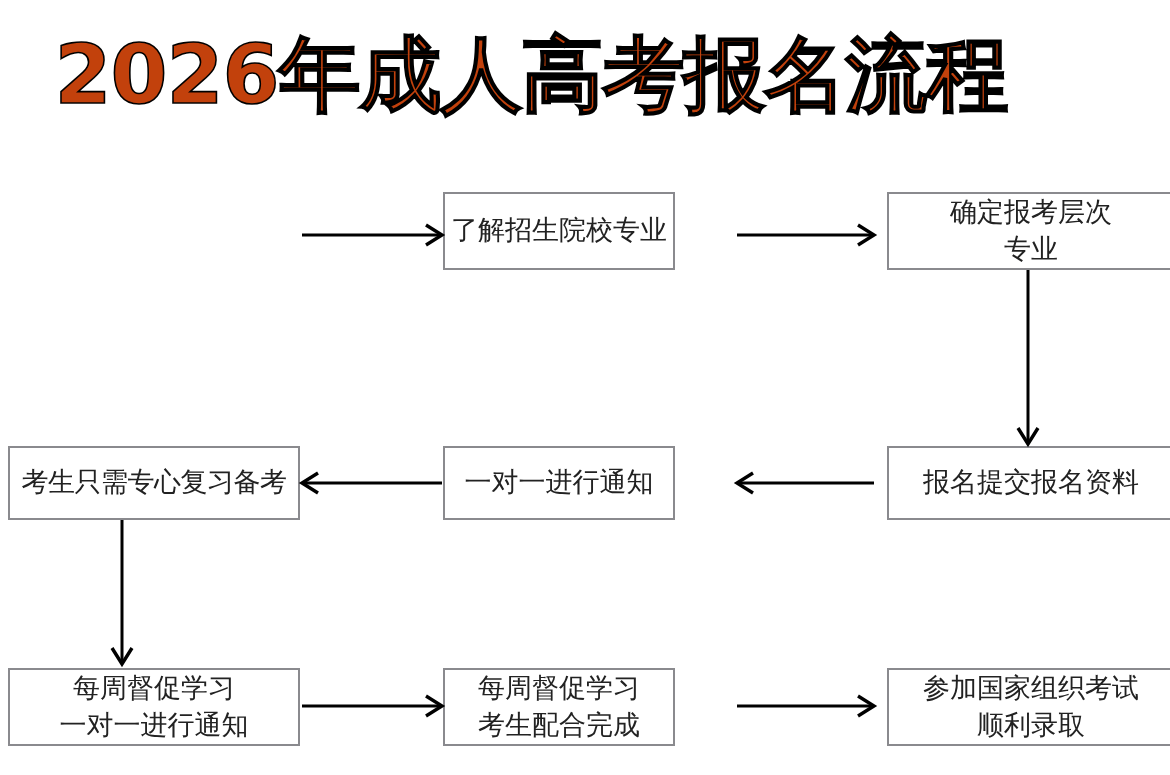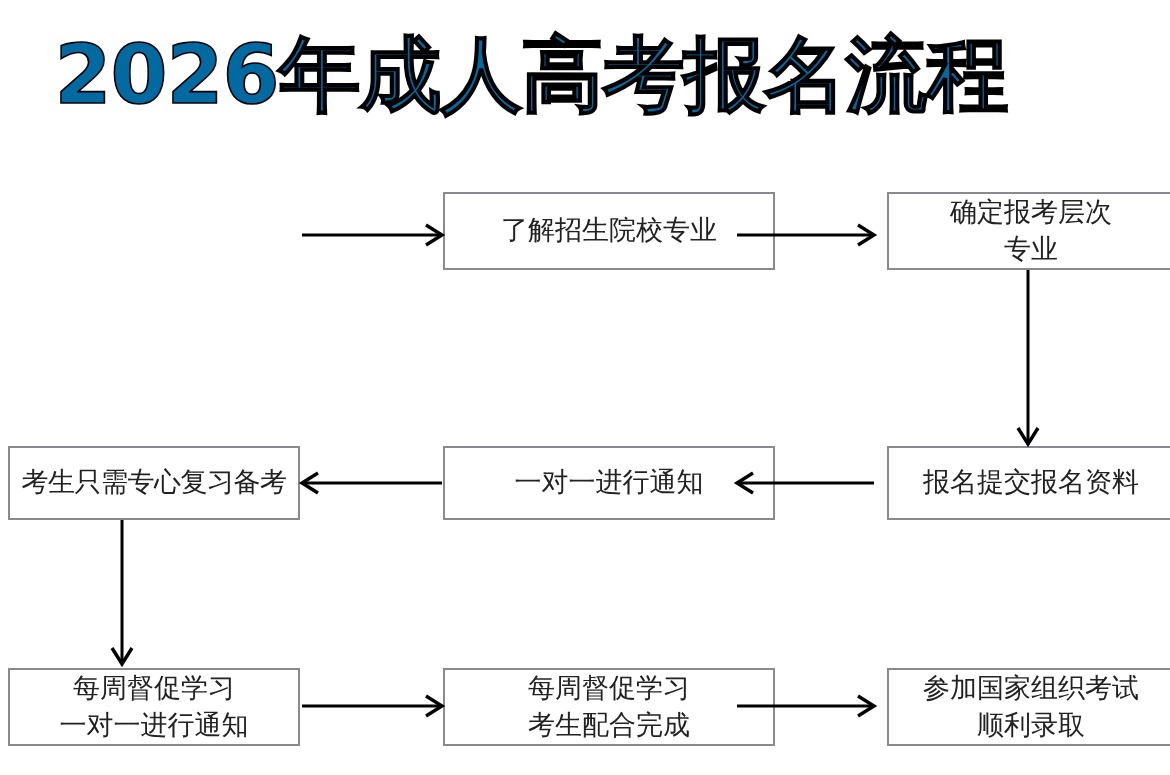--- a/index.html
+++ b/index.html
@@ -25,21 +25,21 @@
   .title {
     position: absolute;
     left: 0;
     top: 32px;
     width: 1062px;
     text-align: center;
     font-size: 82px;
     line-height: 1.05;
     font-weight: 700;
     letter-spacing: -1px;
-    color: #0369a1;
+    color: #c2410c;
     font-family: "DejaVu Sans", "Liberation Sans", sans-serif;
     -webkit-text-stroke: 1.6px #000000;
     white-space: nowrap;
   }
 
   
   .node {
     position: absolute;
     box-sizing: border-box;
     border: 2px solid #8a8a8e;
@@ -53,21 +53,21 @@
     color: #222222;
     text-align: center;
     white-space: nowrap;
   }
   .node .ln {
     display: block;
   }
 
   
   .col1 { left: 8px;   width: 292px; }
-  .col2 { left: 443px; width: 332px; }
+  .col2 { left: 443px; width: 232px; }
   .col3 { left: 875px; width: 288px; margin-left: 12px; }
 
   
   .row1 { top: 192px; height: 78px; }
   .row2 { top: 446px; height: 74px; }
   .row3 { top: 668px; height: 78px; }
 
   
   .tight {
     font-size: 27px;

